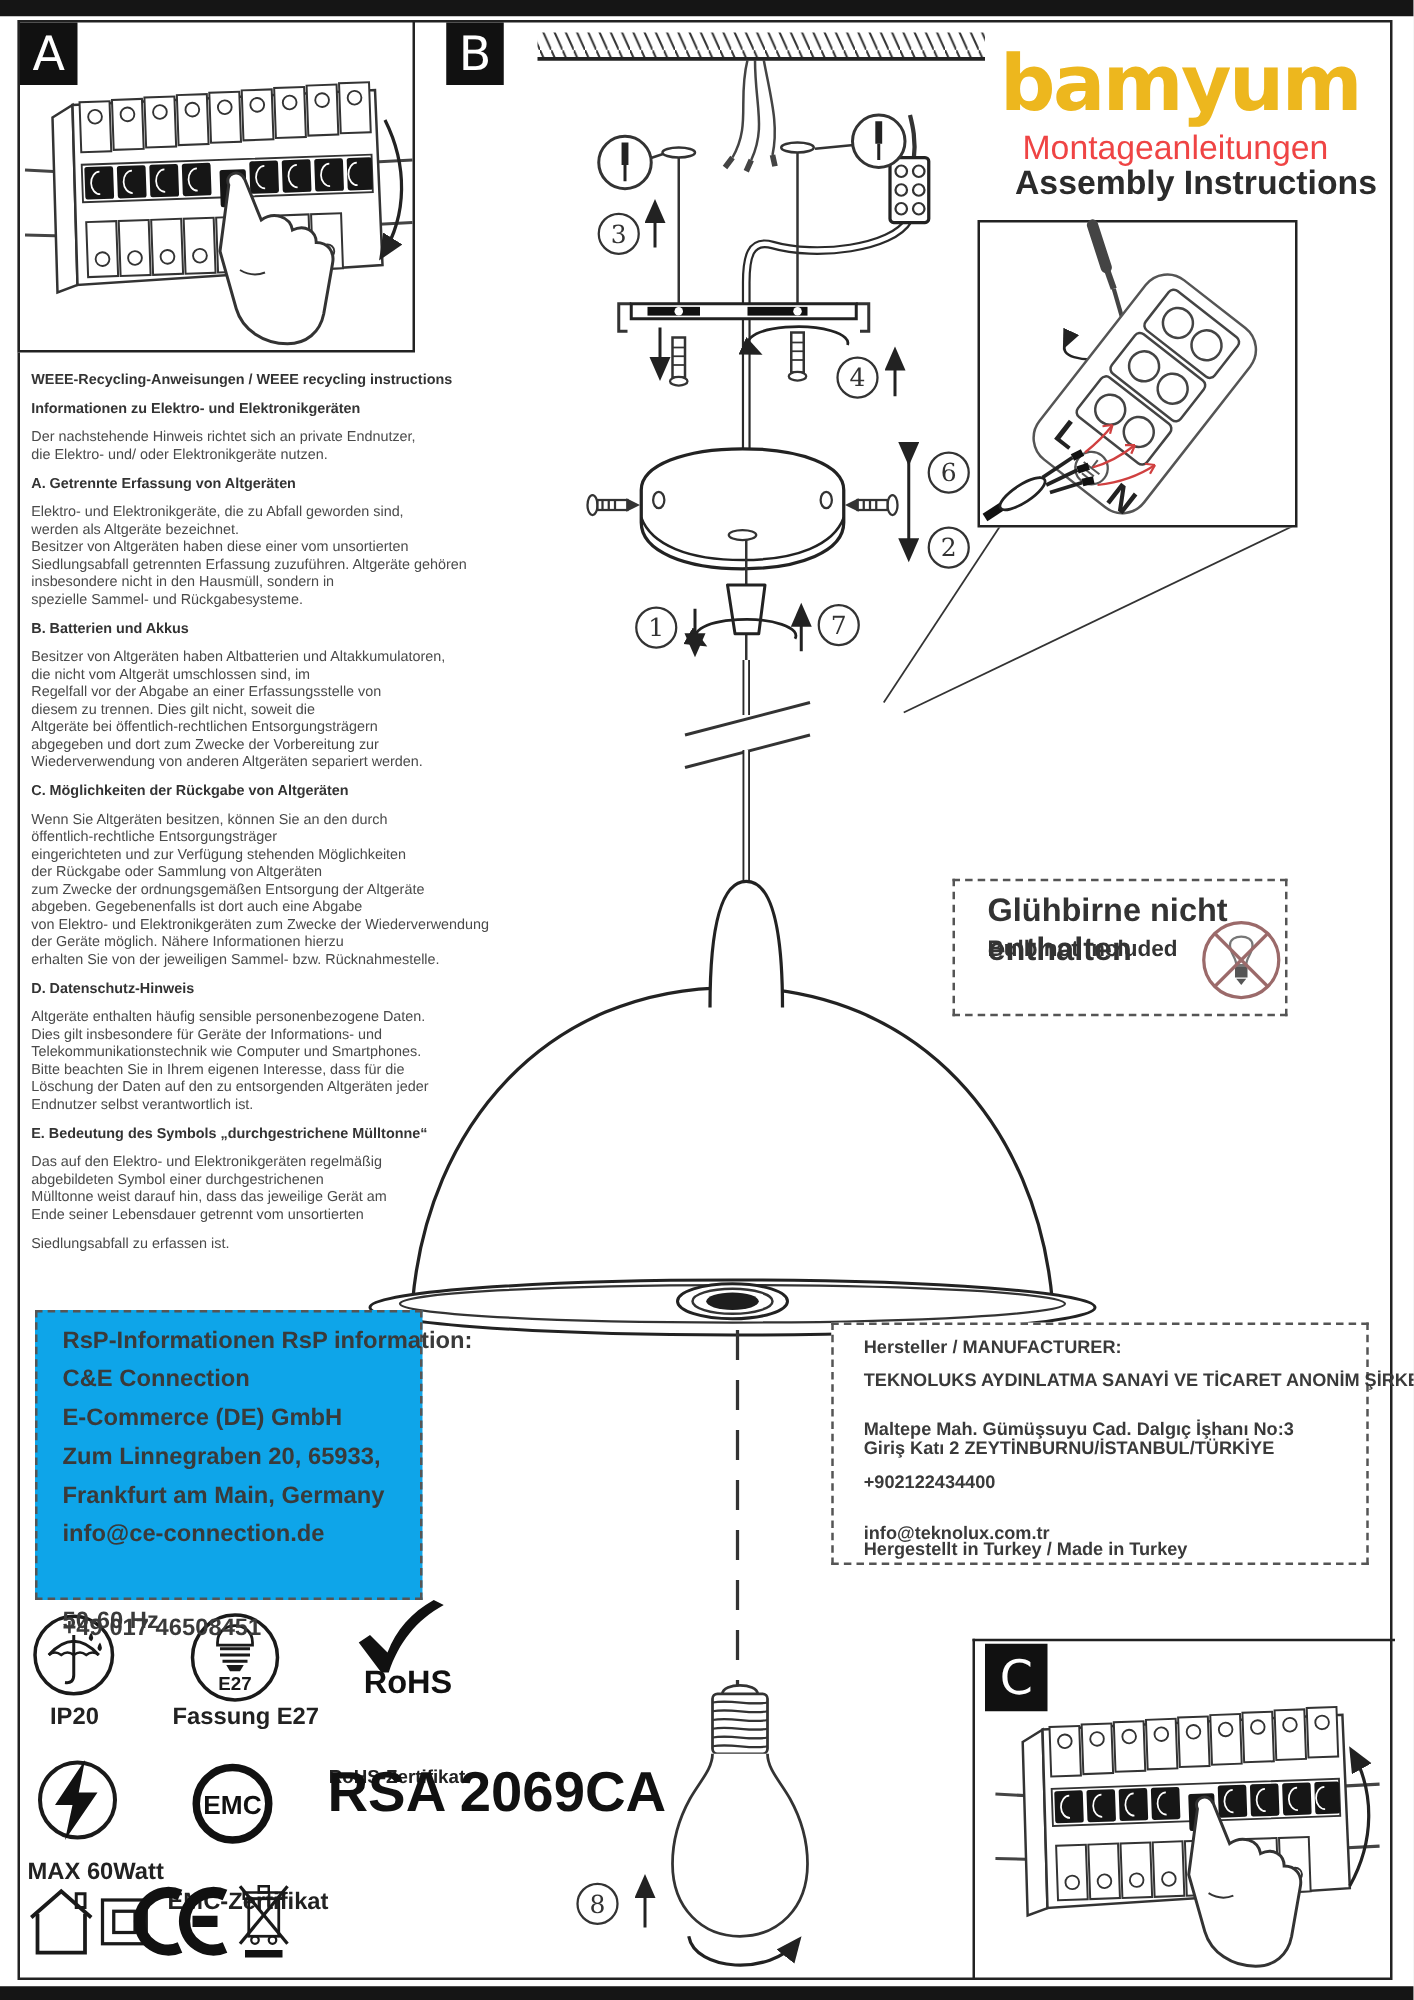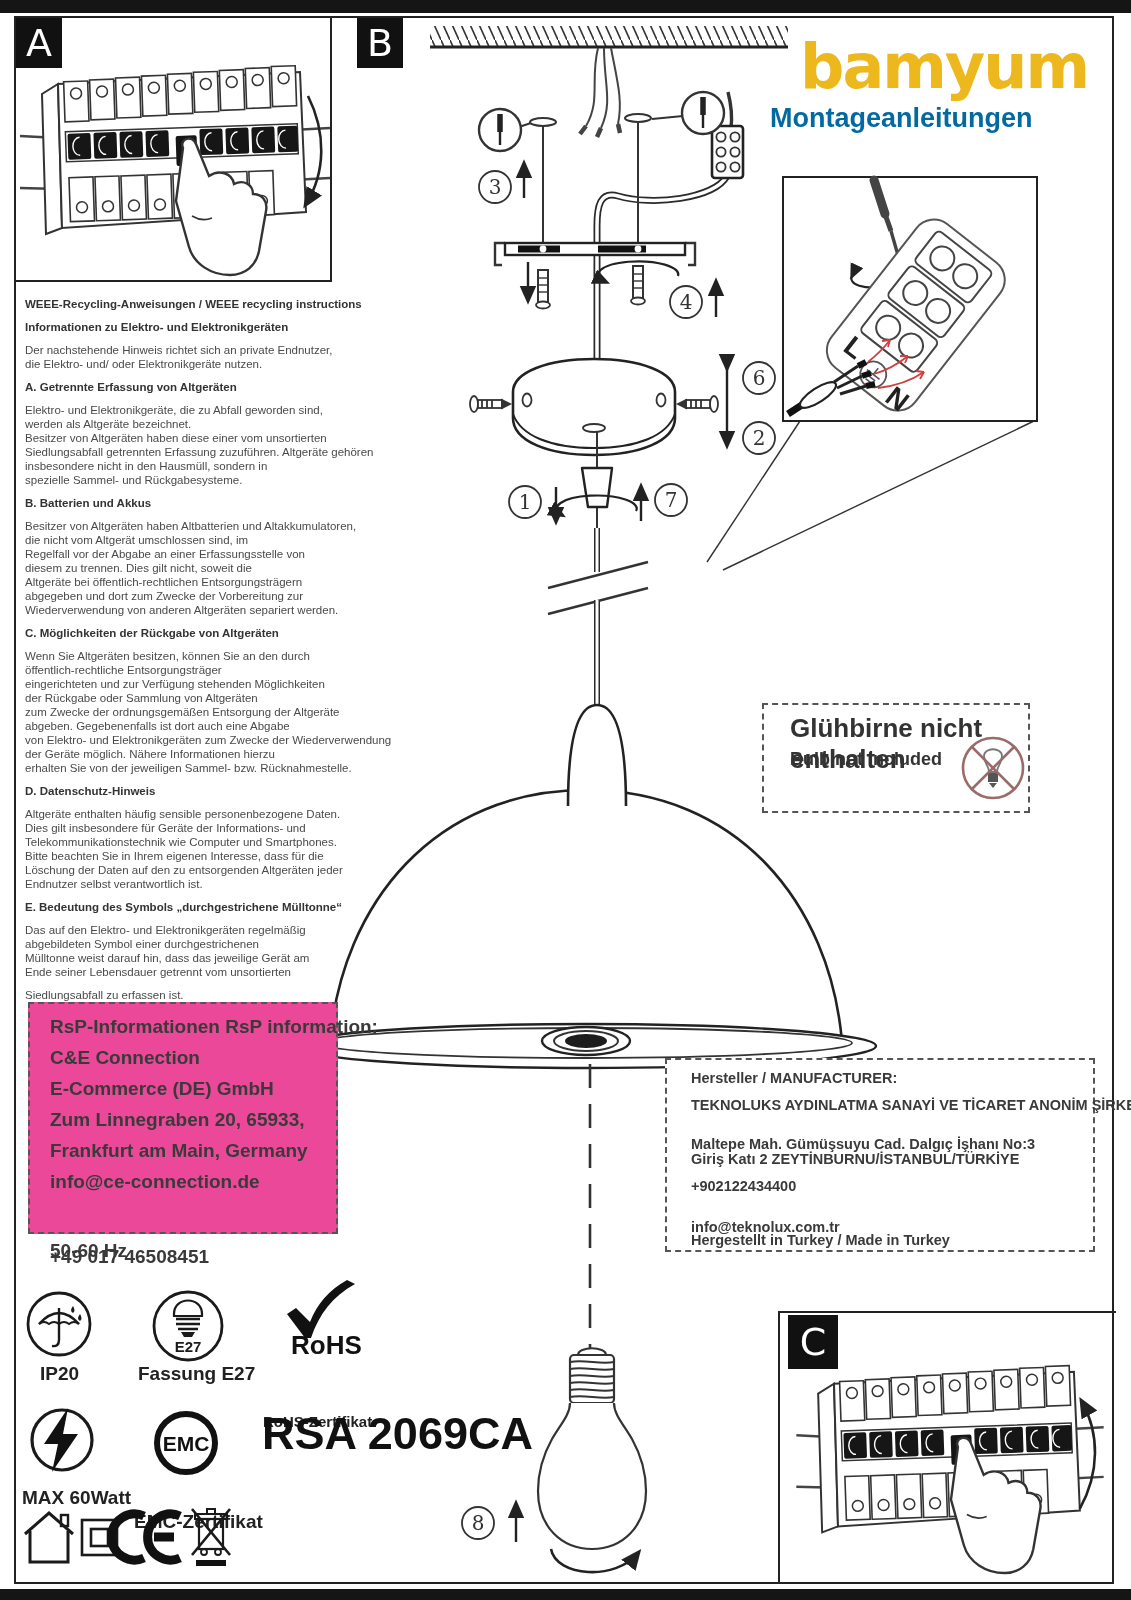--- a/index.html
+++ b/index.html
@@ -9,30 +9,30 @@
   .topbar{left:0;top:0;width:1131px;height:13px;background:#151515;}
   .botbar{left:0;top:1589px;width:1131px;height:11px;background:#151515;}
   .outer-border{left:14px;top:16px;width:1100px;height:1568px;border:2px solid #222;box-sizing:border-box;}
   .panel-a{left:14px;top:16px;width:318px;height:266px;border:2px solid #222;box-sizing:border-box;background:#fff;}
   .sec-label{width:46px;height:50px;background:#111;color:#fff;display:flex;align-items:center;justify-content:center;
              font-size:38px;font-weight:400;font-family:"DejaVu Sans",sans-serif;z-index:6;}
   .c-region-top{left:778px;top:1311px;width:338px;height:2px;background:#222;}
   .c-region-left{left:778px;top:1311px;width:2px;height:273px;background:#222;}
   .brand{left:800px;top:30px;width:300px;height:80px;font-size:62px;font-weight:800;letter-spacing:-2px;
          color:#EDB71E;font-family:"DejaVu Sans",sans-serif;}
-  .subde{left:770px;top:103px;width:290px;font-size:27px;font-weight:700;color:#0369a1;}
+  .subde{left:818px;top:103px;width:290px;font-size:27px;font-weight:400;color:#ef4444;}
   .suben{left:812px;top:131px;width:300px;font-size:27px;font-weight:700;color:#2b2b2b;}
   .weee-col{left:25px;top:288px;width:450px;font-size:11.5px;line-height:14px;color:#4a4a4a;}
   .weee-h{font-weight:700;color:#333;margin:9px 0 9px 0;white-space:pre-line;}
   .weee-p{margin:0 0 9px 0;white-space:pre-line;}
   .dash-box{border:2px dashed #555;box-sizing:border-box;background:transparent;}
   .bulbbox{left:762px;top:703px;width:268px;height:110px;z-index:5;}
   .bulbbox .l1{position:absolute;left:26px;top:8px;font-size:26px;font-weight:700;color:#333;}
   .bulbbox .l2{position:absolute;left:26px;top:44px;font-size:18px;font-weight:700;color:#333;}
-  .rspbox{left:28px;top:1002px;width:310px;height:232px;z-index:5;background:#ec4899;}
+  .rspbox{left:28px;top:1048px;width:310px;height:232px;z-index:5;background:#0ea5e9;}
   .rspbox .line{position:absolute;left:20px;font-size:19px;font-weight:700;color:#3a3a3a;white-space:nowrap;}
   .mfgbox{left:665px;top:1058px;width:430px;height:194px;z-index:5;background:#fff;}
   .mfgbox .line{position:absolute;left:24px;font-size:14.5px;font-weight:700;color:#3a3a3a;white-space:nowrap;}
   .cert-label{font-weight:700;color:#222;font-size:19px;white-space:nowrap;}
   .model{left:262px;top:1408px;font-size:45px;font-weight:700;color:#111;letter-spacing:0px;}
   .rohs-word{left:291px;top:1330px;font-size:26px;font-weight:800;color:#111;}
   svg text.num{font-family:"DejaVu Serif",serif;font-size:20px;fill:#333;}
   svg{overflow:visible;}
 </style>
 </head>
@@ -138,20 +138,21 @@
     <use href="#breaker-unit"></use>
     <path d="M 288,48 C 306,84 306,124 286,156" fill="none" stroke="#222" stroke-width="2.6" marker-end="url(#mA)"></path>
   </svg>
 
   <div class="abs sec-label" style="left:357px;top:18px;">
       <span>B</span>
     </div>
 
   <div class="abs brand"><span>bamyum</span></div>
   <div class="abs subde">Montageanleitungen</div>
+  <div class="abs suben">Assembly Instructions</div>
 
   <svg class="abs" style="left:280px;top:20px;z-index:1;" width="600" height="1570" viewBox="280 20 600 1570">
 
     <rect x="430" y="26" width="358" height="20" fill="url(#hatch)"></rect>
     <line x1="430" y1="47" x2="788" y2="47" stroke="#222" stroke-width="3"></line>
 
     <g fill="none" stroke="#444" stroke-width="2">
       <path d="M 598,48 C 590,80 601,100 586,126"></path>
       <path d="M 604,48 C 604,84 613,102 601,128"></path>
       <path d="M 611,48 C 617,80 623,100 618,124"></path>

